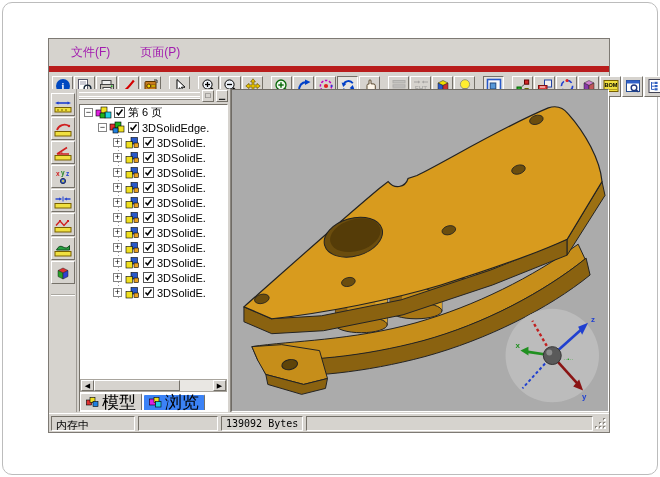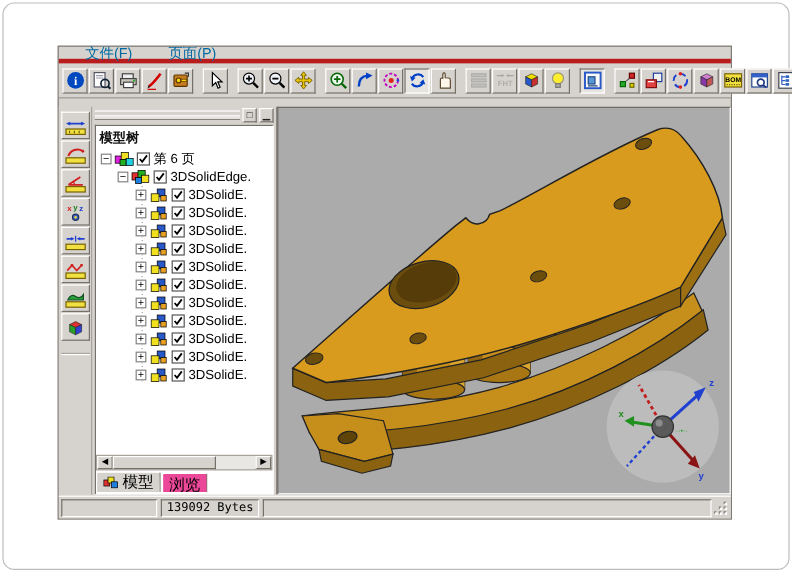--- a/index.html
+++ b/index.html
@@ -4,22 +4,22 @@
 <style>
   * { margin:0; padding:0; box-sizing:border-box; }
   html,body { width:660px; height:477px; background:#fff; font-family:"Liberation Sans","DejaVu Sans",sans-serif; overflow:hidden; }
   .page-frame { position:absolute; inset:2px; border:1px solid #bcbcbc; border-radius:10px; }
 
   
   .app { position:absolute; left:48px; top:38px; width:562px; height:395px;
          background:#d6d3ce; border:1px solid #7e7a74; }
 
   
-  .menubar { height:14px; display:flex; align-items:center; padding-left:14px;
-             border-bottom:4px solid #b91c1c; font-size:12px; color:#0369a1; }
+  .menubar { height:33px; display:flex; align-items:center; padding-left:14px;
+             border-bottom:6px solid #b91c1c; font-size:12px; color:#a21caf; }
   .menu-item { padding:2px 8px; margin-right:14px; cursor:default; }
 
   
   .toolbar { height:29px; display:flex; align-items:center; padding-left:3px;
              border-bottom:1px solid #9c9892; background:#d6d3ce; }
   .tb { width:21px; height:21px; background:#d6d3ce; flex:0 0 auto;
         border:1px solid; border-color:#ffffff #757169 #757169 #ffffff;
         display:flex; align-items:center; justify-content:center; margin-right:1px; }
   .tb svg { width:16px; height:16px; display:block; }
   .tb.pressed { border-color:#757169 #ffffff #ffffff #757169; background:#e6e4df; }
@@ -65,26 +65,26 @@
 
   
   .hscroll { position:absolute; left:3px; right:3px; bottom:20px; height:13px; background:#e9e7e3; display:flex;
              border:1px solid #a8a49d; }
   .sb-btn { width:13px; height:11px; background:#d6d3ce; border:1px solid; border-color:#fff #757169 #757169 #fff;
             font-size:7px; line-height:10px; text-align:center; color:#000; flex:0 0 auto; }
   .sb-thumb { width:86px; height:11px; background:#d6d3ce; border:1px solid; border-color:#fff #757169 #757169 #fff; }
 
   
   .tabs { position:absolute; left:3px; bottom:2px; height:17px; display:flex; align-items:flex-end; }
-  .tab { display:flex; align-items:center; height:16px; padding:0 5px; font-size:13px; background:#d6d3ce;
+  .tab { display:flex; align-items:center; height:16px; padding:0 5px; font-size:17px; background:#d6d3ce;
          border:1px solid #757169; border-bottom:none; border-top-color:#fff; border-left-color:#fff;
-         border-radius:2px 2px 0 0; margin-right:1px; }
+         border-radius:2px 2px 0 0; margin-right:1px;justify-content:flex-end; }
   .tab svg { width:13px; height:11px; margin-right:3px; }
   .tab.active { height:17px; z-index:2; }
-  .tab.inactive { background:#ec4899;flex-direction:column; }
+  .tab.inactive { background:#3b82f6; }
 
   
   .viewport { flex:1; position:relative; background:#ababab;
               border:1px solid; border-color:#6f6b65 #ffffff #ffffff #6f6b65; overflow:hidden; }
   .viewport > svg.scene { position:absolute; inset:0; }
 
   
   .statusbar { position:absolute; left:0; right:0; bottom:0; height:19px; background:#d6d3ce;
                border-top:1px solid #fff; display:flex; align-items:center; padding:1px 2px; font-size:11px; }
   .sfield { height:15px; background:#d6d3ce; border:1px solid; border-color:#757169 #ffffff #ffffff #757169;
@@ -369,21 +369,20 @@
       <div class="strip-gap"></div>
     </div>
 
     <div class="sidepanel">
       <div class="gripbar">
         <div class="grips"></div>
         <div class="gripbtn">□</div>
         <div class="gripbtn">▁</div>
       </div>
       <div class="treebox">
-        <div class="treetitle">模型树</div>
 
         <div class="tree-row indent1">
           <span class="expander">−</span>
           <svg class="cube" viewBox="0 0 17 13">
               <rect x="1" y="4" width="6" height="6" fill="#e020e0" stroke="#000" stroke-width=".6"></rect>
               <rect x="6" y="1" width="6" height="6" fill="#f0e020" stroke="#000" stroke-width=".6"></rect>
               <rect x="10" y="6" width="6" height="6" fill="#20d0e0" stroke="#000" stroke-width=".6"></rect>
               <rect x="5" y="7" width="5" height="5" fill="#20b020" stroke="#000" stroke-width=".6"></rect>
             </svg>
           <span class="cb">
@@ -701,20 +700,21 @@
           <text x="361" y="233" font-size="8" font-weight="bold" fill="#2040d0">z</text>
           <text x="285" y="259" font-size="8" font-weight="bold" fill="#209020">x</text>
           <text x="352" y="311" font-size="8" font-weight="bold" fill="#2040d0">y</text>
           <text x="333" y="272" font-size="6" fill="#20a020">··•··</text>
         </g>
       </svg>
     </div>
   </div>
 
   <div class="statusbar">
+    <div class="sfield sf0">内存中</div>
     <div class="sfield sf1"></div>
     <div class="sfield sf2">139092 Bytes</div>
     <div class="sfield sf3"></div>
     <svg class="grip" viewBox="0 0 12 14">
         <g fill="#8a867f">
           <rect x="8" y="10" width="2" height="2"></rect>
           <rect x="8" y="6" width="2" height="2"></rect>
           <rect x="8" y="2" width="2" height="2"></rect>
           <rect x="4" y="10" width="2" height="2"></rect>
           <rect x="4" y="6" width="2" height="2"></rect>

